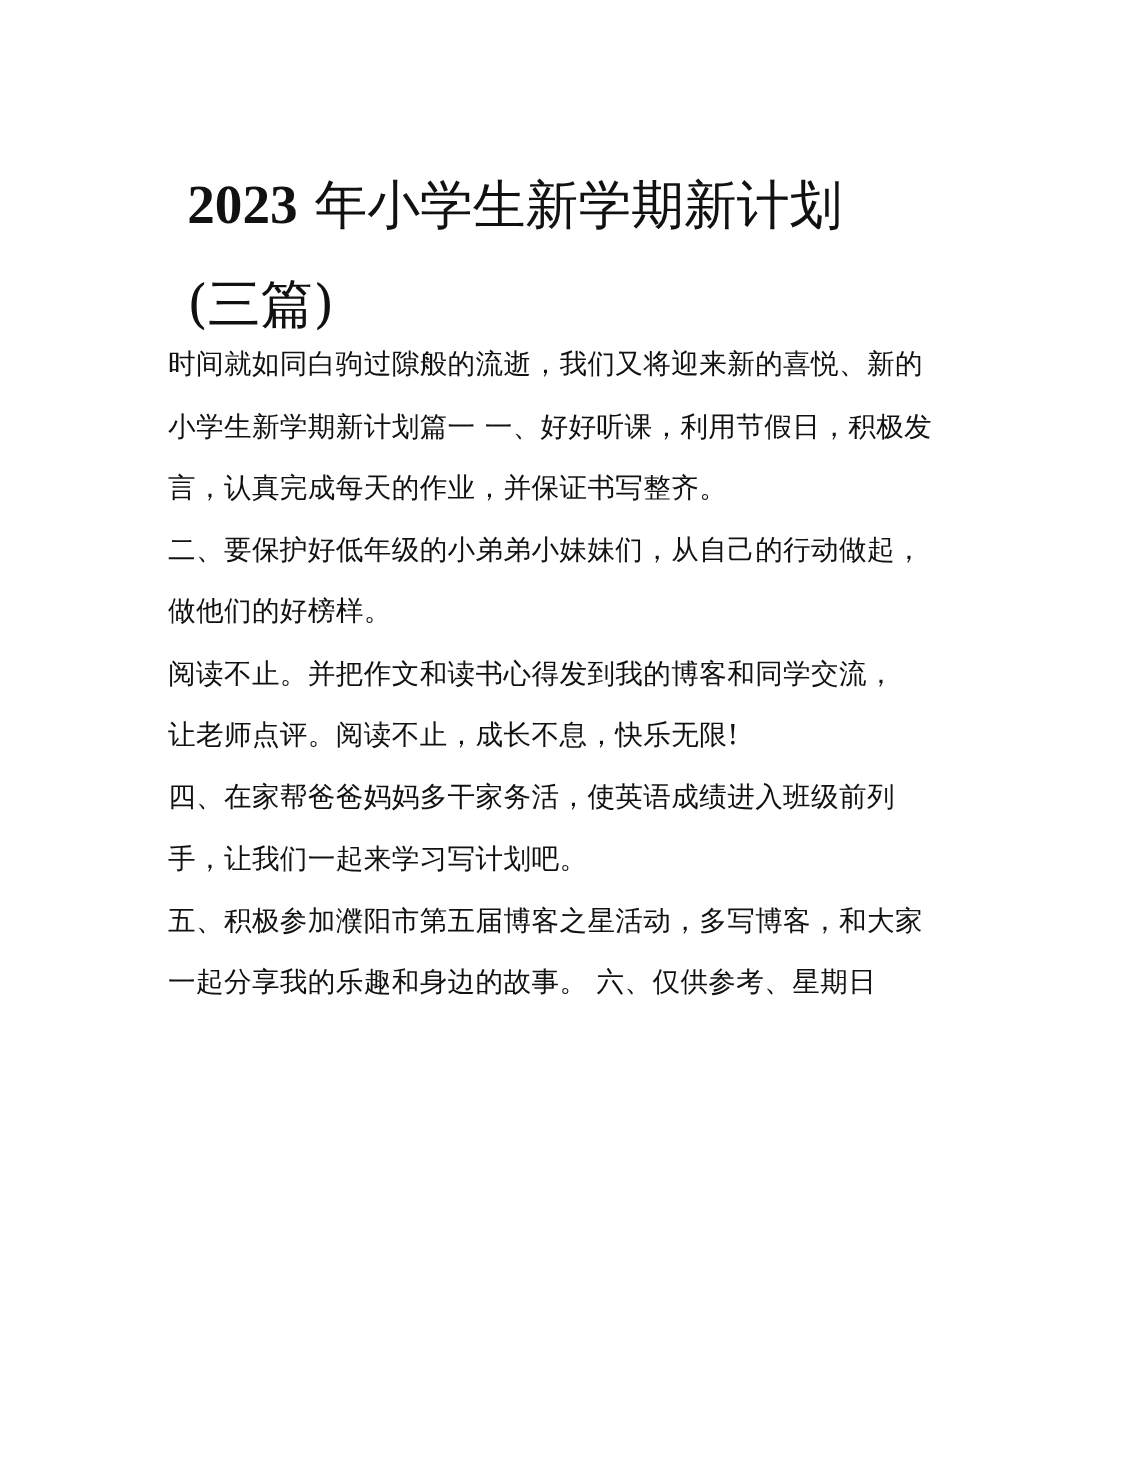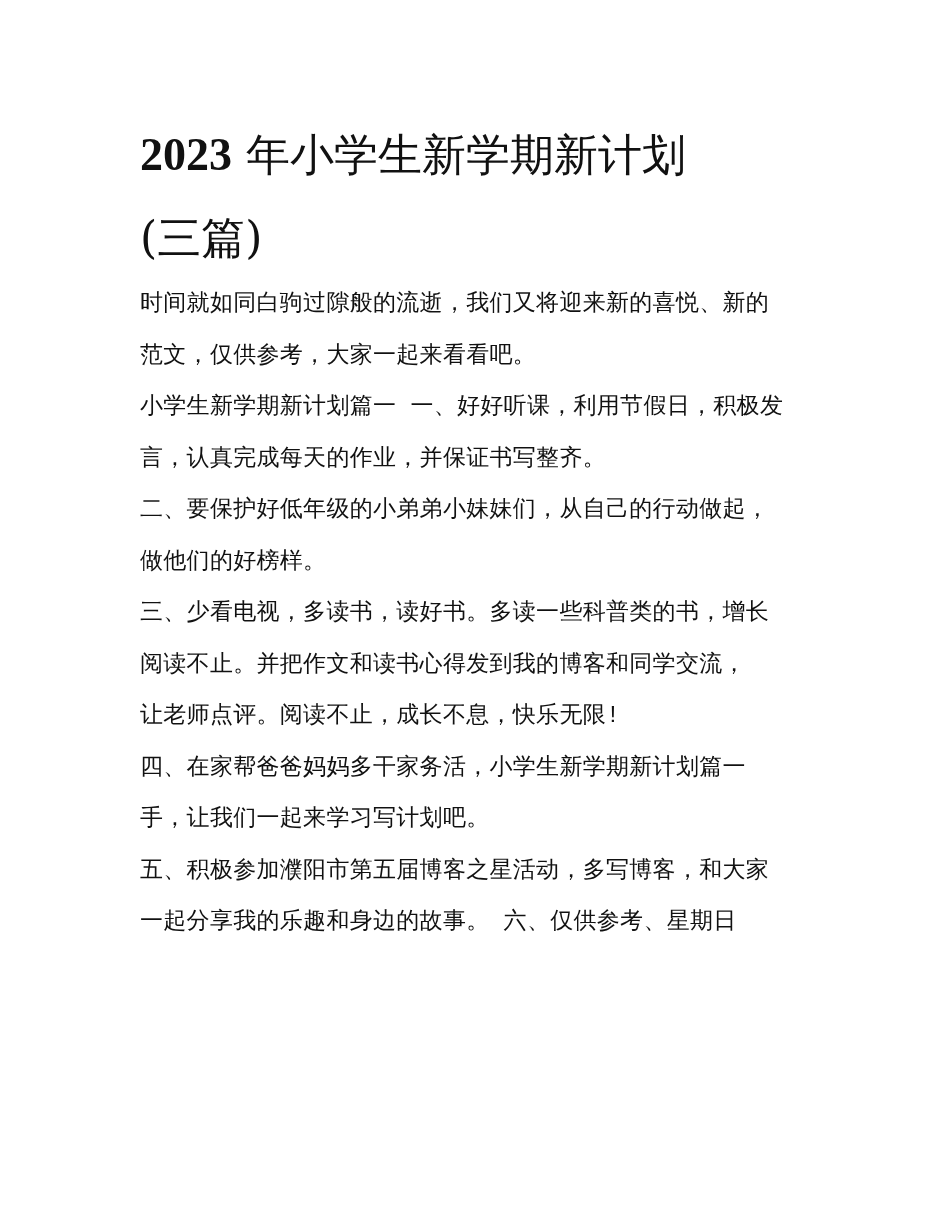--- a/index.html
+++ b/index.html
@@ -19,39 +19,38 @@
       position: absolute;
       left: 140px;
       top: 0;
       width: 690px;
     }
     .title {
       position: absolute;
       left: 0;
       top: 113px;
       width: 690px;
-      margin: 0;
+      margin: 16px;
       font-weight: normal;
       font-size: 44px;
       line-height: 83px;
       letter-spacing: 0px;
       white-space: nowrap;
     }
     .title .line { display: block; height: 83px; }
     .title .num {
       font-family: "Liberation Serif", "DejaVu Serif", serif;
       font-weight: bold;
       font-size: 46px;
     }
     .body {
       position: absolute;
       left: 0;
       top: 279px;
       width: 700px;
-      font-family: Liberation Mono, monospace;
     }
     .line-text {
       display: block;
       height: 51.5px;
       line-height: 51.5px;
       font-size: 23px;
       white-space: nowrap;
       letter-spacing: 0.3px;
     }
   </style>
@@ -60,29 +59,27 @@
 
 <div class="page">
   <h1 class="title">
     <span class="line"><span class="num">2023</span> <span>年小学生新学期新计划</span></span>
     <span class="line">(三篇)</span>
   </h1>
 
   <div class="body">
     <div>
       <span class="line-text">时间就如同白驹过隙般的流逝，我们又将迎来新的喜悦、新的</span>
-      <span class="line-text">范文，仅供参考，大家一起来看看吧。</span>
     </div>
     <div>
       <span class="line-text">小学生新学期新计划篇一 一、好好听课，利用节假日，积极发</span>
       <span class="line-text">言，认真完成每天的作业，并保证书写整齐。</span>
       <span class="line-text">二、要保护好低年级的小弟弟小妹妹们，从自己的行动做起，</span>
       <span class="line-text">做他们的好榜样。</span>
-      <span class="line-text">三、少看电视，多读书，读好书。多读一些科普类的书，增长</span>
       <span class="line-text">阅读不止。并把作文和读书心得发到我的博客和同学交流，</span>
       <span class="line-text">让老师点评。阅读不止，成长不息，快乐无限!</span>
-      <span class="line-text">四、在家帮爸爸妈妈多干家务活，小学生新学期新计划篇一</span>
+      <span class="line-text">四、在家帮爸爸妈妈多干家务活，使英语成绩进入班级前列</span>
       <span class="line-text">手，让我们一起来学习写计划吧。</span>
       <span class="line-text">五、积极参加濮阳市第五届博客之星活动，多写博客，和大家</span>
       <span class="line-text">一起分享我的乐趣和身边的故事。 六、仅供参考、星期日</span>
     </div>
   </div>
 </div>
 
 </body></html>

